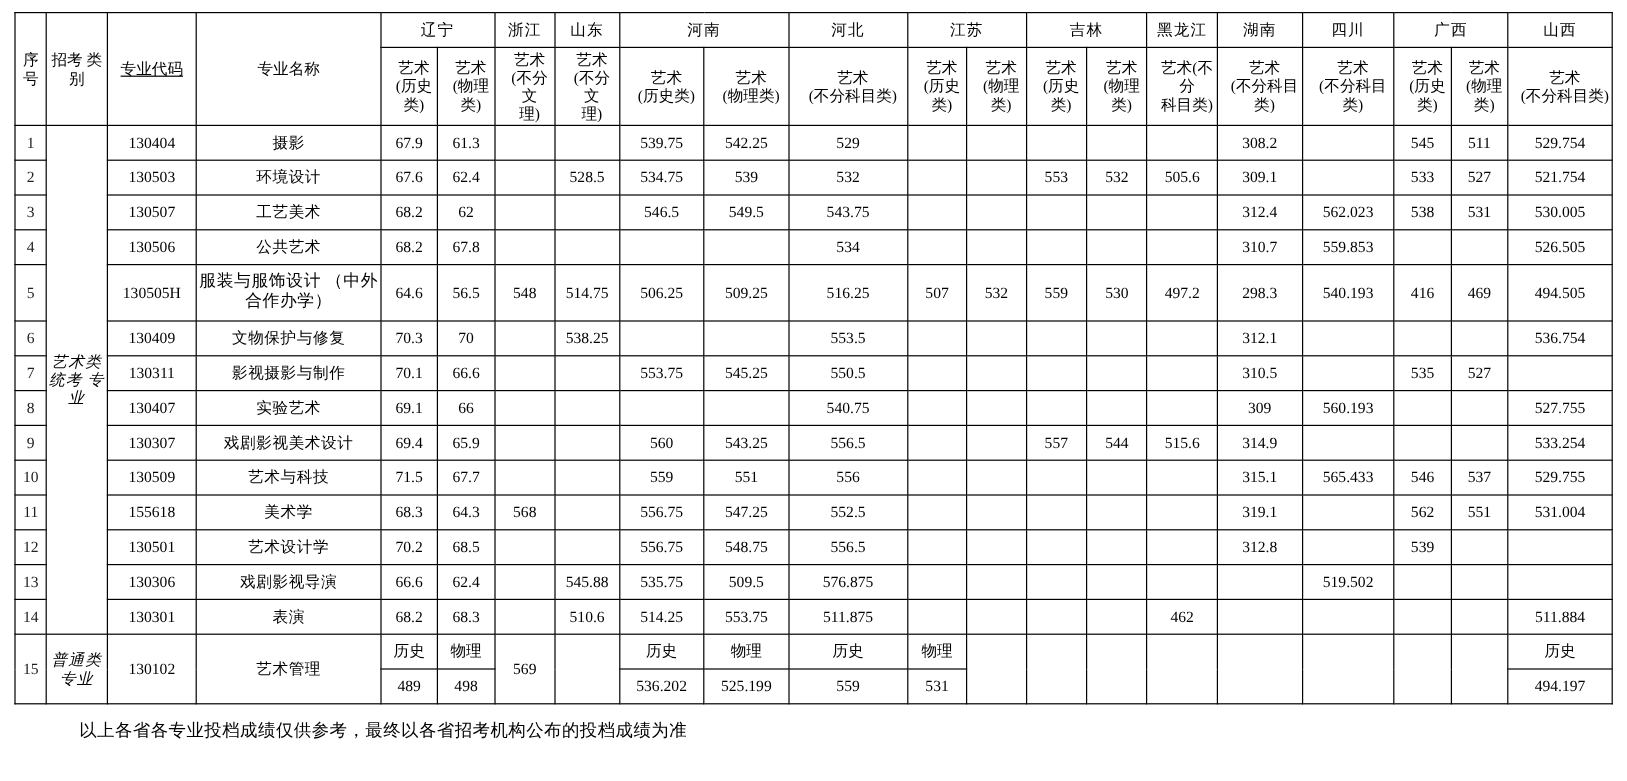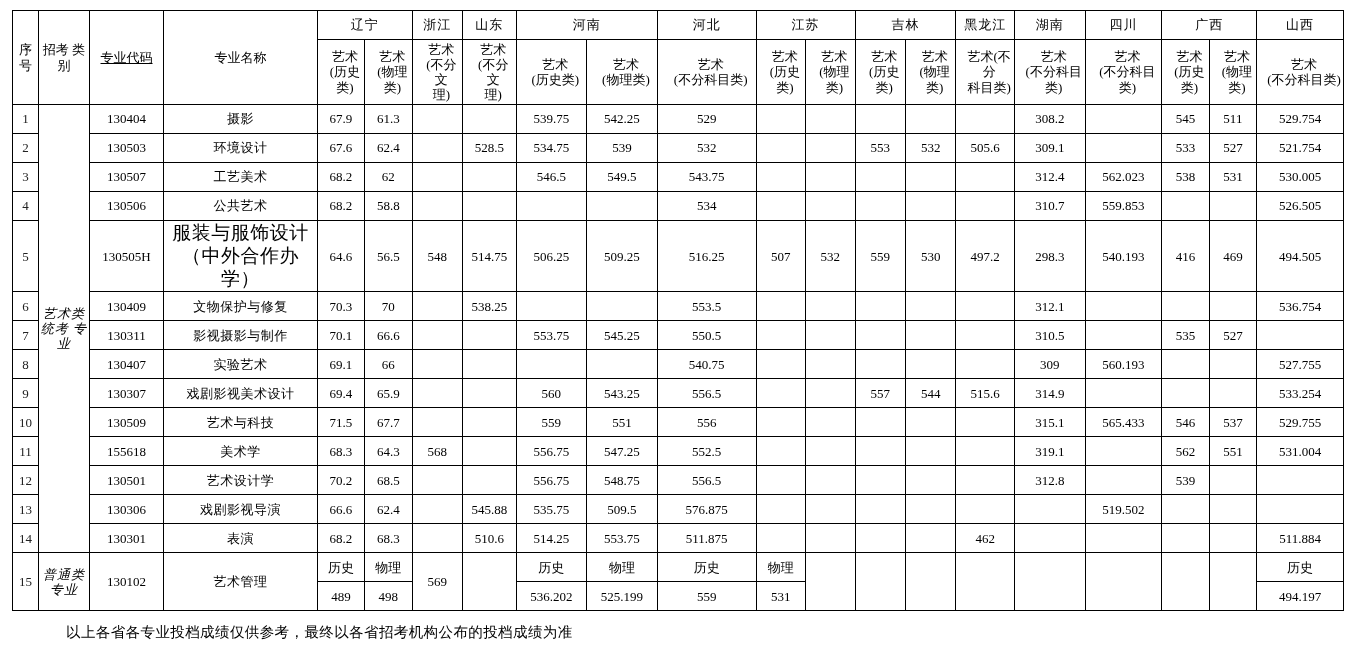--- a/index.html
+++ b/index.html
@@ -75,21 +75,21 @@
   }
   td.code {
     font-size: 14.5px;
     letter-spacing: 0px;
   }
   td.pname {
     font-size: 14.5px;
     letter-spacing: 0.5px;
   }
   td.pname.two-line {
-    font-size: 19px;
+    font-size: 14px;
     line-height: 1.2;
   }
   td.val {
     font-size: 14px;
   }
   td.catcell {
     font-size: 14.5px;
     line-height: 1.5;
     letter-spacing: 1px;
     font-style: italic;
@@ -315,21 +315,21 @@
         <td class="val">538</td>
         <td class="val">531</td>
         <td class="val">530.005</td>
       </tr>
 
       <tr class="row-std">
         <td class="serial">4</td>
         <td class="code">130506</td>
         <td class="pname">公共艺术</td>
         <td class="val">68.2</td>
-        <td class="val">58.8</td>
+        <td class="val">67.8</td>
         <td class="val"></td>
         <td class="val"></td>
         <td class="val"></td>
         <td class="val"></td>
         <td class="val">534</td>
         <td class="val"></td>
         <td class="val"></td>
         <td class="val"></td>
         <td class="val"></td>
         <td class="val"></td>

